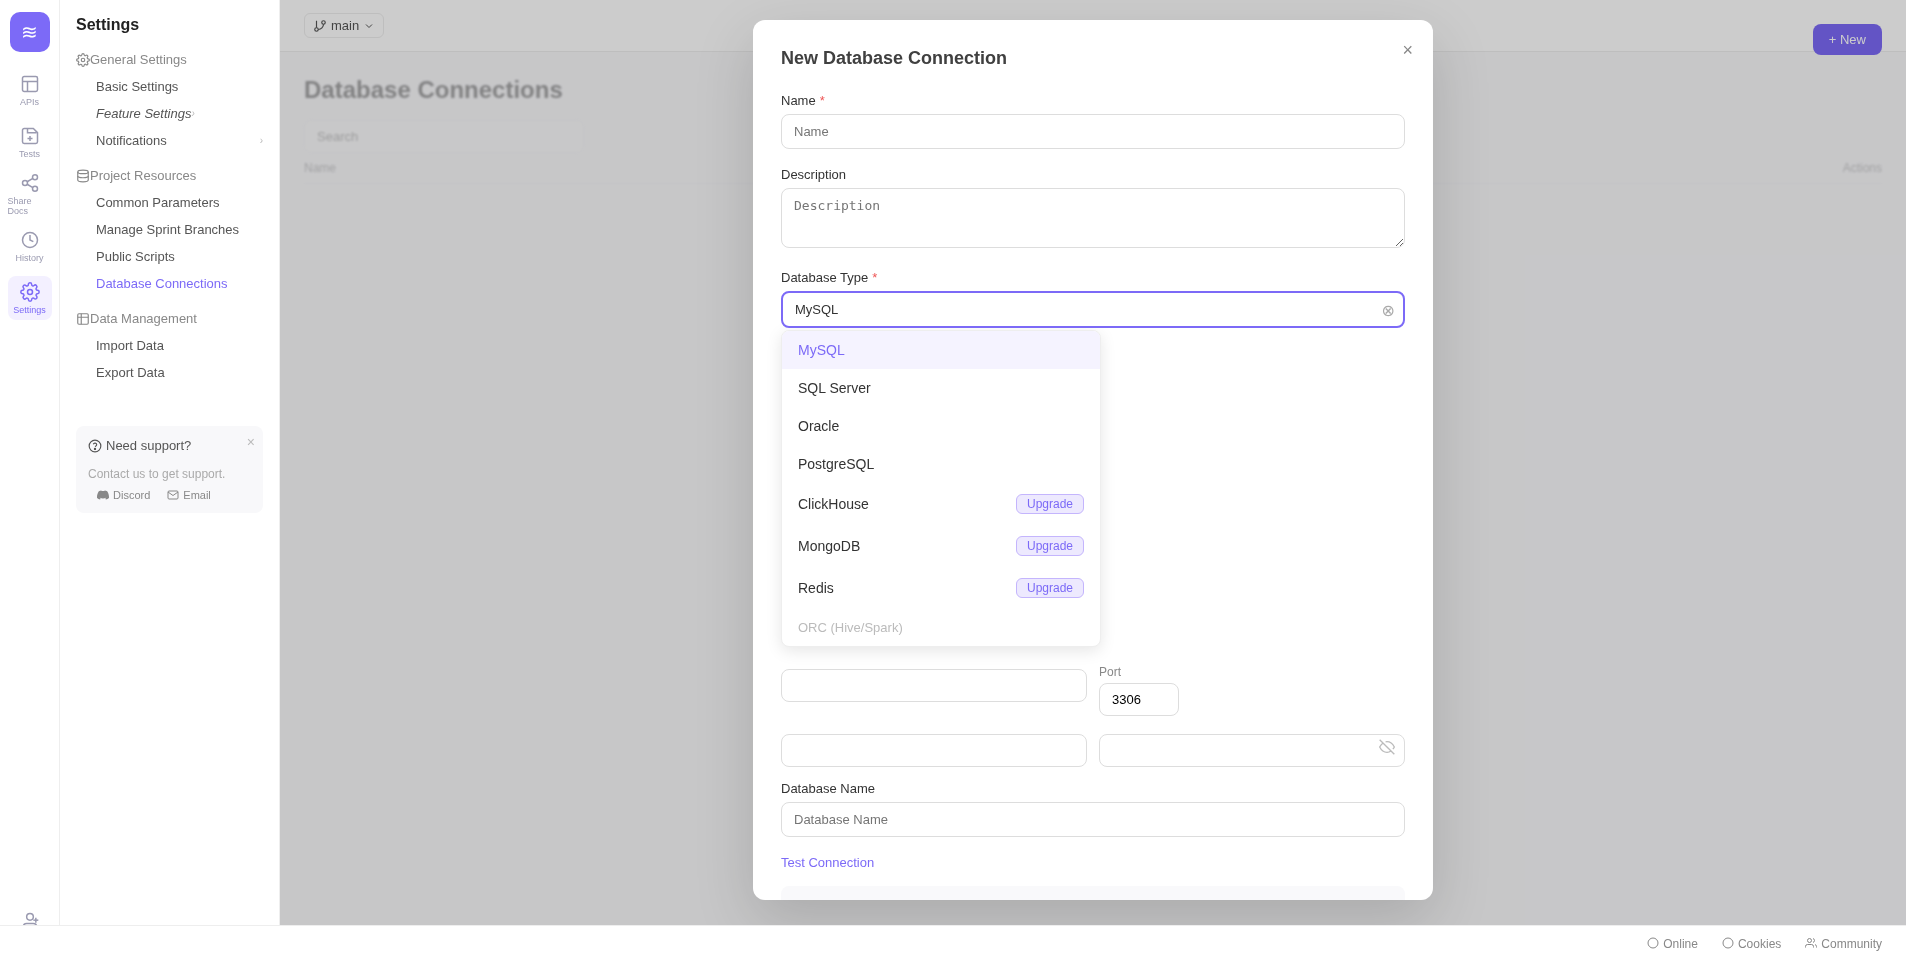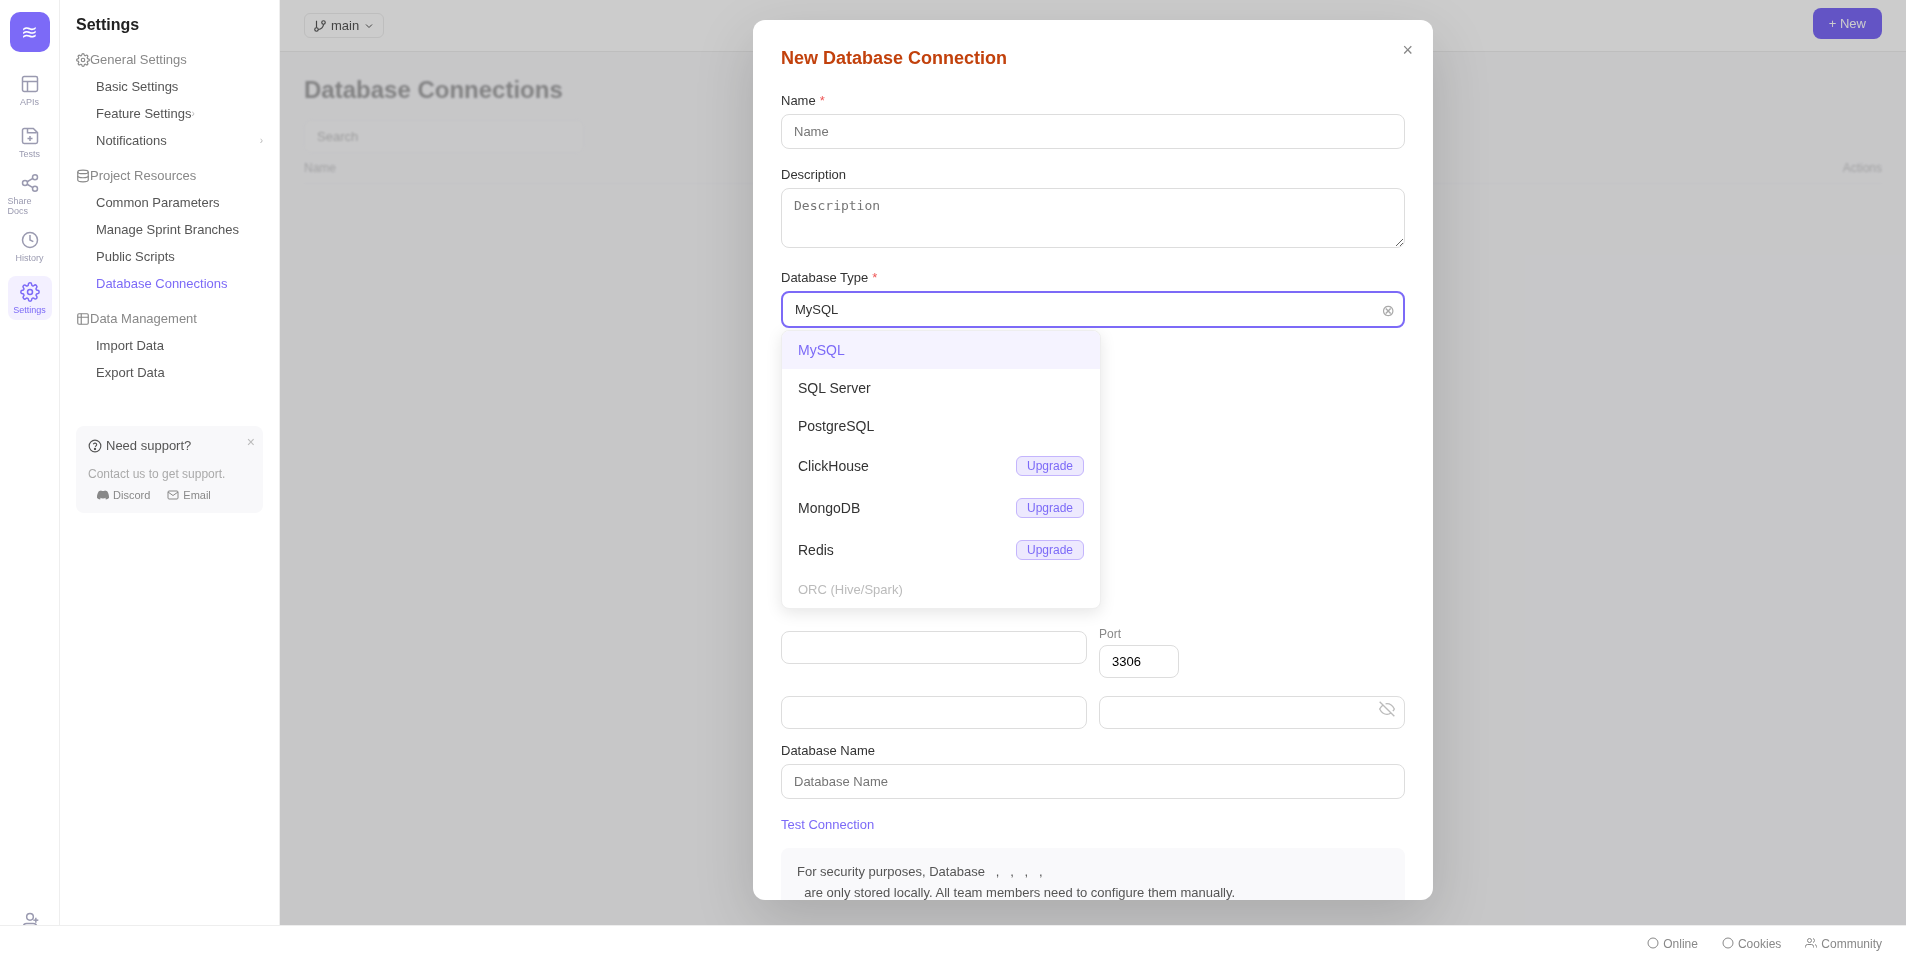--- a/index.html
+++ b/index.html
@@ -91,21 +91,21 @@
     .search-bar {
       width: 280px; padding: 8px 12px; border: 1px solid #eee;
       border-radius: 8px; font-size: 13px; color: #555; background: #fff;
     }
     .table-header { display: flex; padding: 8px 0; font-size: 12px; color: #888; border-bottom: 1px solid #eee; }
     .col-name { flex: 1; }
     .col-actions { width: 80px; text-align: right; }
 
     
     .new-btn {
-      position: absolute; top: 8px; right: 24px;
+      position: absolute; top: 24px; right: 24px;
       background: #7c6af7; color: white; border: none; border-radius: 8px;
       padding: 8px 16px; font-size: 13px; cursor: pointer;
       display: flex; align-items: center; gap: 6px;
     }
 
     
     .modal-overlay {
       position: absolute; inset: 0;
       background: rgba(0,0,0,0.2);
       display: flex; align-items: flex-start; justify-content: center;
@@ -116,21 +116,21 @@
       background: #fff;
       border-radius: 12px;
       width: 680px;
       max-height: 880px;
       overflow-y: auto;
       padding: 28px;
       position: relative;
       box-shadow: 0 20px 60px rgba(0,0,0,0.15);
     }
     .modal-title {
-      font-size: 18px; font-weight: 600; color: #c2410c; margin-bottom: 24px;
+      font-size: 18px; font-weight: 600; color: #404040; margin-bottom: 24px;
     }
     .modal-close {
       position: absolute; top: 20px; right: 20px;
       background: none; border: none; font-size: 18px; cursor: pointer; color: #888;
     }
     .form-group { margin-bottom: 18px; }
     .form-label {
       font-size: 13px; font-weight: 500; color: #333; margin-bottom: 6px; display: flex; align-items: center; gap: 4px;
     }
     .required { color: #e55; }
@@ -269,21 +269,21 @@
   <div class="settings-title">Settings</div>
 
   <div class="settings-section-header">
     <svg viewBox="0 0 24 24" fill="none" stroke="currentColor" stroke-width="2">
         <circle cx="12" cy="12" r="3"></circle>
         <path d="M19.4 15a1.65 1.65 0 00.33 1.82l.06.06a2 2 0 010 2.83 2 2 0 01-2.83 0l-.06-.06a1.65 1.65 0 00-1.82-.33 1.65 1.65 0 00-1 1.51V21a2 2 0 01-4 0v-.09A1.65 1.65 0 009 19.4a1.65 1.65 0 00-1.82.33l-.06.06a2 2 0 01-2.83-2.83l.06-.06A1.65 1.65 0 004.68 15a1.65 1.65 0 00-1.51-1H3a2 2 0 010-4h.09A1.65 1.65 0 004.6 9a1.65 1.65 0 00-.33-1.82l-.06-.06a2 2 0 012.83-2.83l.06.06A1.65 1.65 0 009 4.68a1.65 1.65 0 001-1.51V3a2 2 0 014 0v.09a1.65 1.65 0 001 1.51 1.65 1.65 0 001.82-.33l.06-.06a2 2 0 012.83 2.83l-.06.06A1.65 1.65 0 0019.4 9a1.65 1.65 0 001.51 1H21a2 2 0 010 4h-.09a1.65 1.65 0 00-1.51 1z"></path>
       </svg>
     <span>General Settings</span>
   </div>
   <div class="settings-item">Basic Settings</div>
-  <div class="settings-item" style="display:flex;align-items:center;">
+  <div class="settings-item" style="display:flex;align-items:center;font-style:italic;">
     <span>Feature Settings</span>
       <span style="font-size:10px;color:#bbb;">›</span>
   </div>
   <div class="settings-item" style="display:flex;align-items:center;justify-content:space-between;">
     <span>Notifications</span>
       <span style="font-size:10px;color:#bbb;">›</span>
   </div>
 
   <div class="settings-section-header" style="margin-top:8px;">
     <svg viewBox="0 0 24 24" fill="none" stroke="currentColor" stroke-width="2">
@@ -394,20 +394,23 @@
         </div>
 
         <div class="dropdown-list">
           <div class="dropdown-item selected">
             <span>MySQL</span>
           </div>
           <div class="dropdown-item">
             <span>SQL Server</span>
           </div>
           <div class="dropdown-item">
+            <span>Oracle</span>
+          </div>
+          <div class="dropdown-item">
             <span>PostgreSQL</span>
           </div>
           <div class="dropdown-item">
             <span>ClickHouse</span>
             <span class="upgrade-badge">Upgrade</span>
           </div>
           <div class="dropdown-item">
             <span>MongoDB</span>
             <span class="upgrade-badge">Upgrade</span>
           </div>

